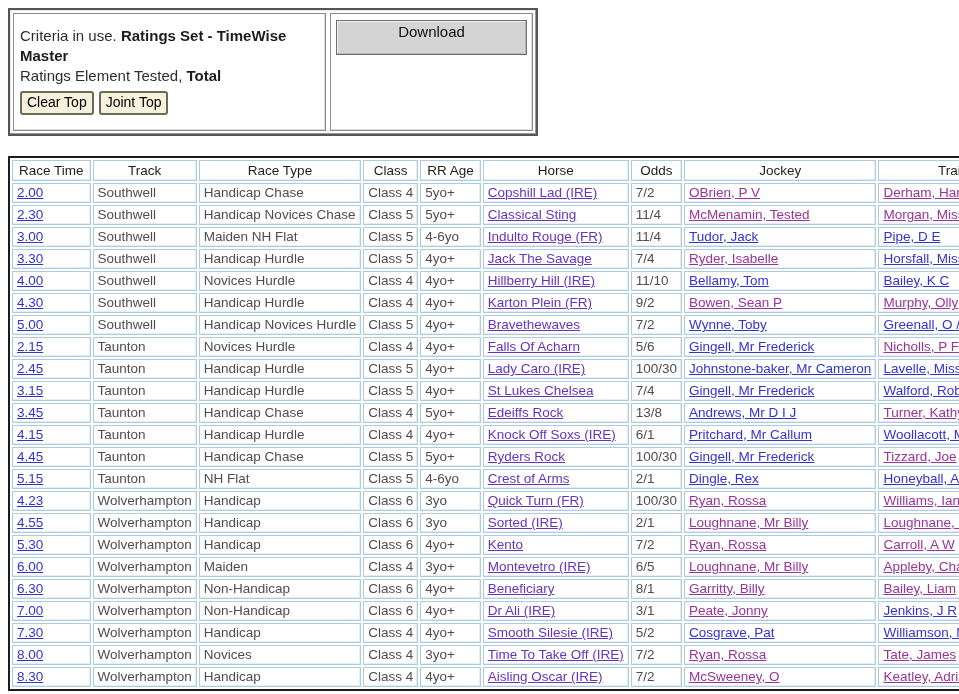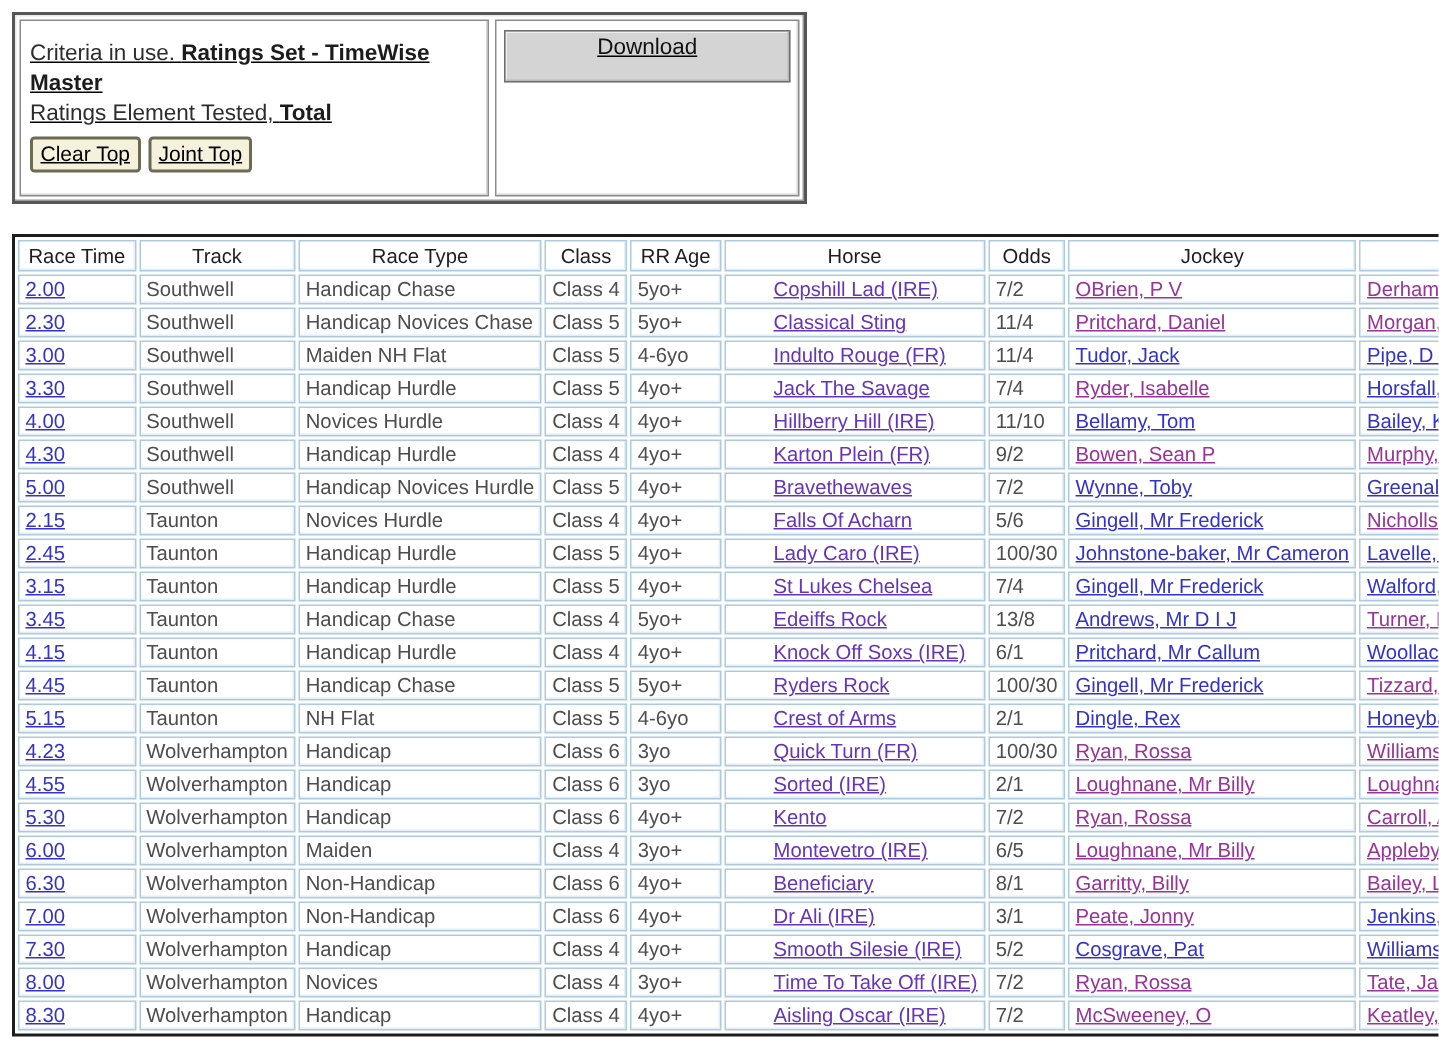--- a/index.html
+++ b/index.html
@@ -26,21 +26,20 @@
   }
   
   .top-table{
     display:flex;
     width:530px;
     height:128px;
     border:2px solid #565656;
     box-shadow:-1px -1px 0 #9a9a9a inset,1px 1px 0 #e9e9e9 inset;
     padding:3px;
     gap:4px;
-    text-decoration:underline;
   }
   .top-cell{
     border:1px solid #8c8c8c;
     box-shadow:-1px -1px 0 #d9d9d9 inset;
     background:#fff;
   }
   .criteria-cell{
     flex:0 0 313px;
     padding:12px 6px 4px 6px;
     font-size:15px;
@@ -110,21 +109,21 @@
   .race-table th{
     font-weight:normal;
     color:#1e1e1e;
     text-align:center;
     padding:2px 6px;
   }
   .race-table td{color:var(--body-text);}
   .race-table a{text-decoration:underline;}
   a.lnk-blue{color:var(--link-blue);}
   a.lnk-visited{color:var(--link-visited);}
-  a.lnk-horse{color:var(--link-horse);margin-left:28px;}
+  a.lnk-horse{color:var(--link-horse);}
   
   col.c-time{width:62px;}  col.c-track{width:95px;}  col.c-type{width:138px;}
   col.c-class{width:47px;} col.c-age{width:43px;}    col.c-horse{width:128px;}
   col.c-odds{width:39px;}  col.c-jockey{width:172px;}col.c-trainer{width:138px;}
 </style>
 </head>
 <body>
 
 <div class="top-table">
   <div class="top-cell criteria-cell">
@@ -180,21 +179,21 @@
         <td><a href="#" class="lnk-visited">Derham, Harry</a></td>
       </tr>
       <tr>
         <td><a href="#" class="lnk-blue">2.30</a></td>
         <td>Southwell</td>
         <td>Handicap Novices Chase</td>
         <td>Class 5</td>
         <td>5yo+</td>
         <td><a href="#" class="lnk-horse">Classical Sting</a></td>
         <td>11/4</td>
-        <td><a href="#" class="lnk-visited">Pritchard, Daniel</a></td>
+        <td><a href="#" class="lnk-visited">McMenamin, Tested</a></td>
         <td><a href="#" class="lnk-visited">Morgan, Miss Laura</a></td>
       </tr>
       <tr>
         <td><a href="#" class="lnk-blue">3.00</a></td>
         <td>Southwell</td>
         <td>Maiden NH Flat</td>
         <td>Class 5</td>
         <td>4-6yo</td>
         <td><a href="#" class="lnk-horse">Indulto Rouge (FR)</a></td>
         <td>11/4</td>

